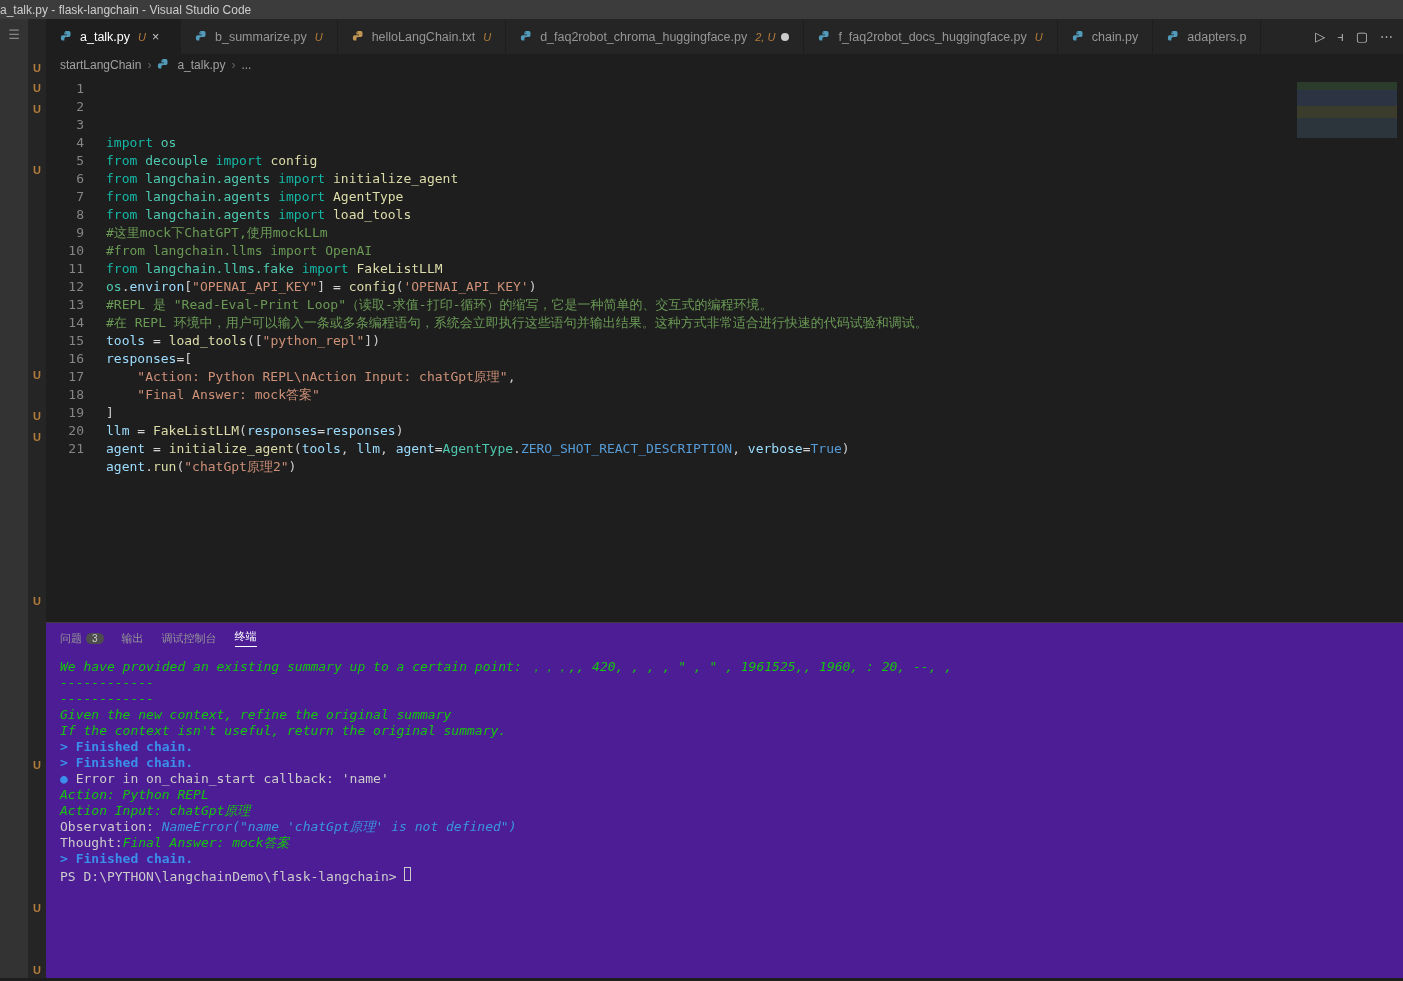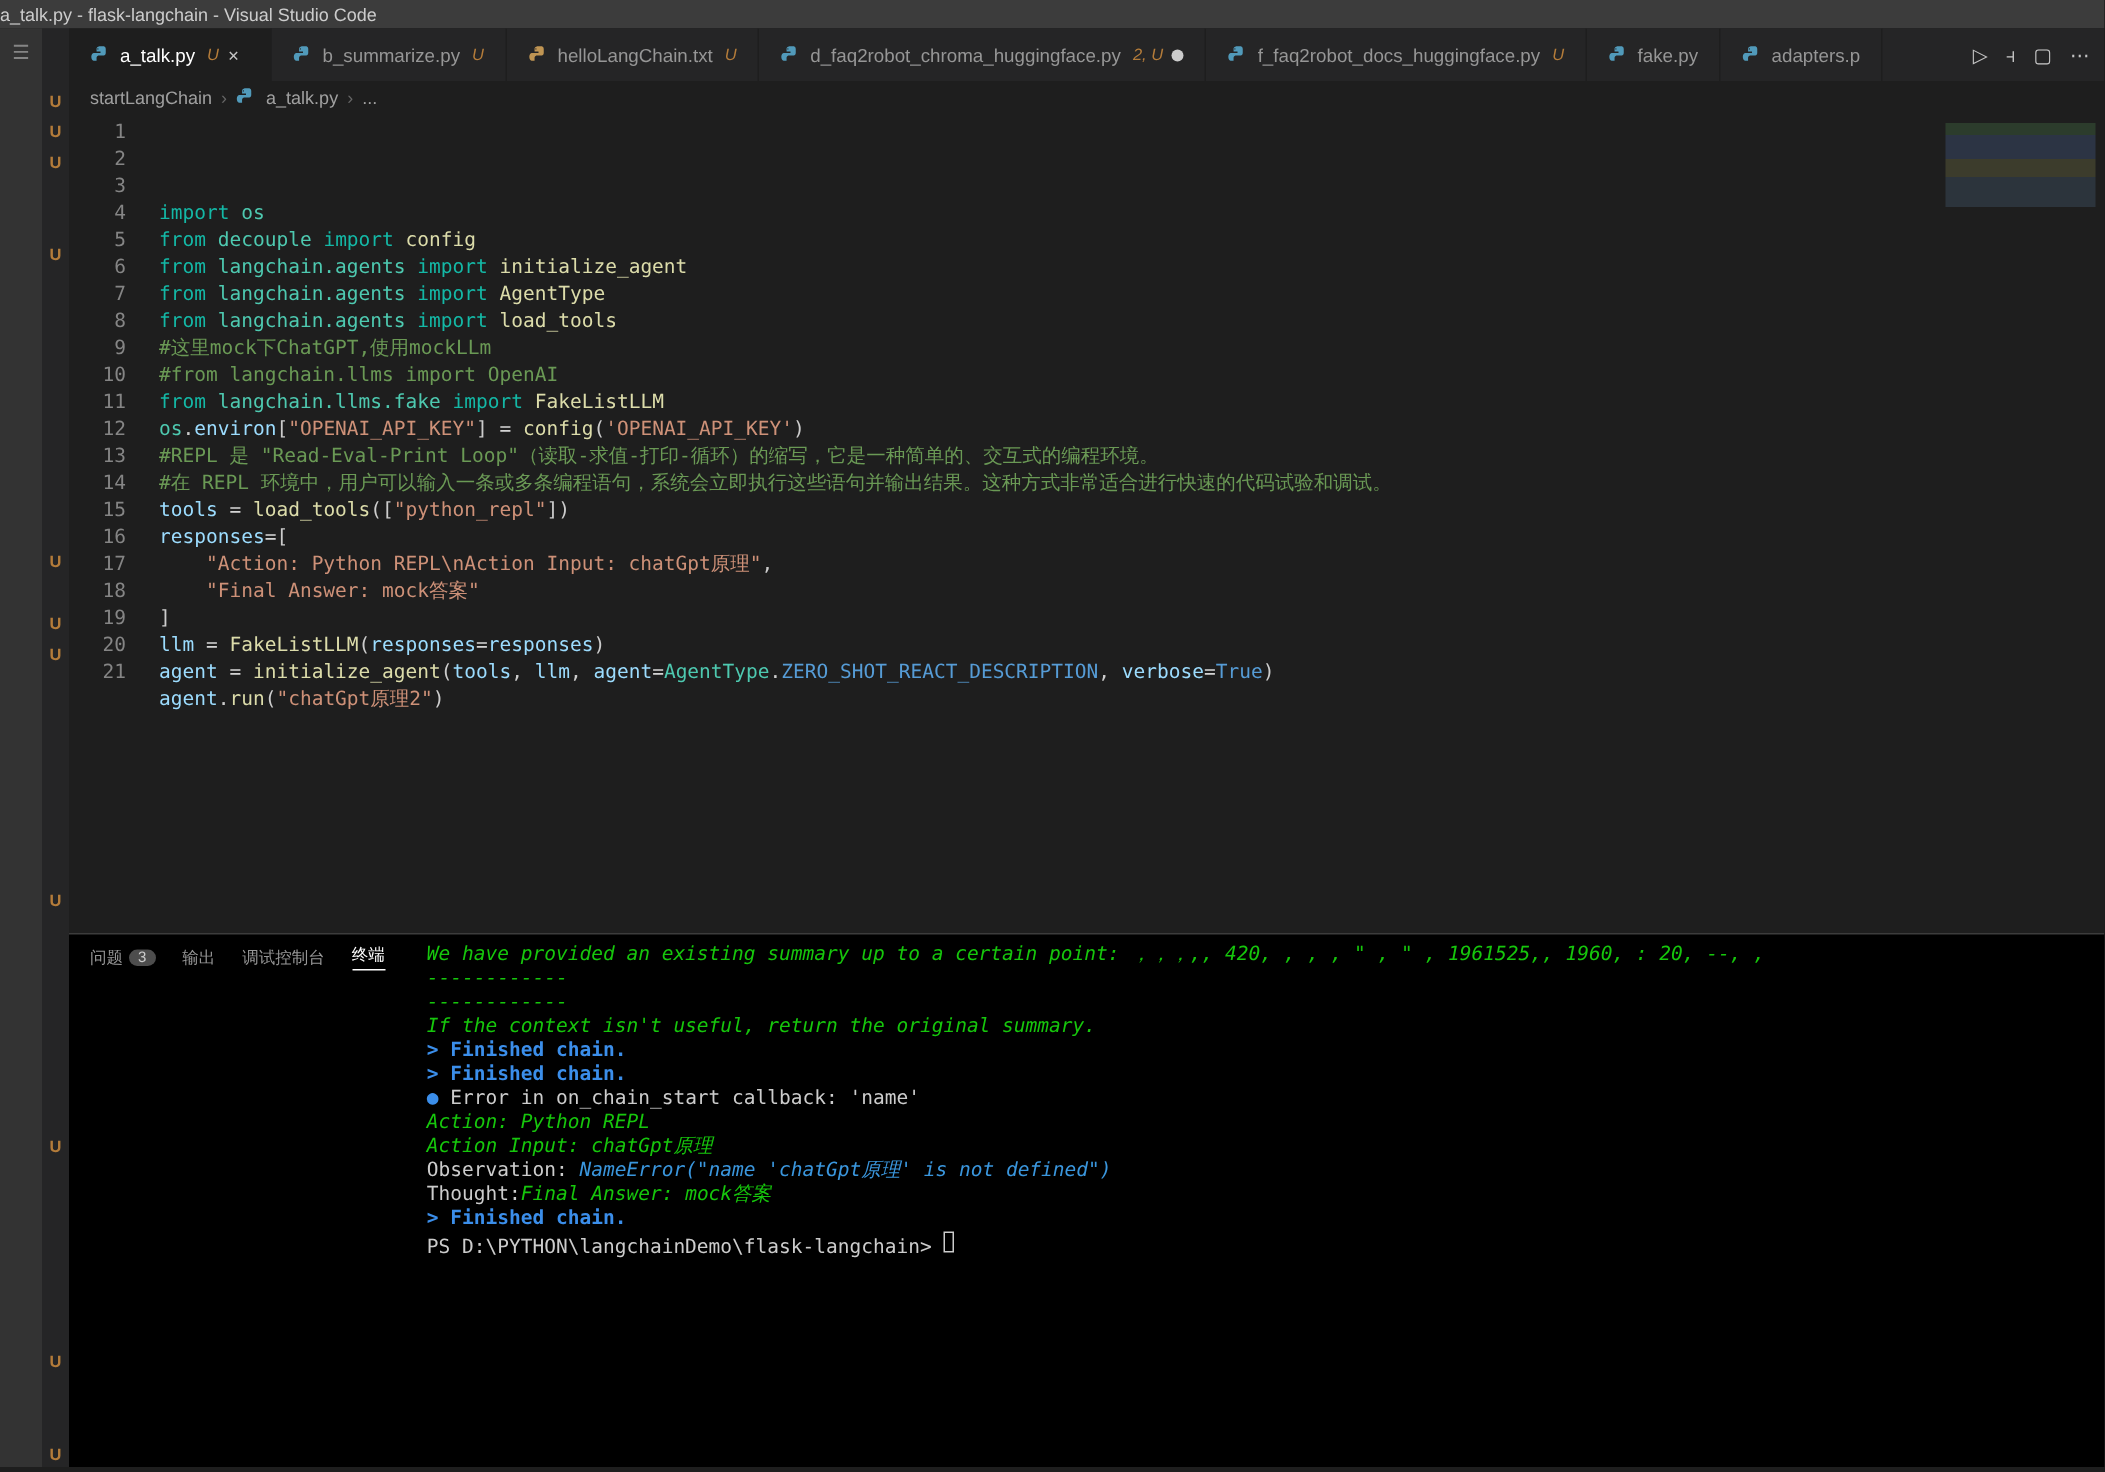--- a/index.html
+++ b/index.html
@@ -25,21 +25,21 @@
 .code { flex:1; padding:4px 0 0 12px; font-family:Consolas,monospace; font-size:13px; line-height:18px; white-space:pre; position:relative; min-width:0; overflow:hidden;}
 .minimap { position:absolute; top:6px; right:6px; width:100px; height:80px; opacity:0.5; background:linear-gradient(to bottom,#3a5a3a 0 10%,#3a4a6a 10% 30%,#5a5a3a 30% 45%,#3a4a5a 45% 70%,transparent 70%);}
 .kw { color:#14b8a6; } 
 .mod { color:#4ec9b0; }
 .fn { color:#dcdcaa; }
 .str { color:#ce9178; }
 .cmt { color:#6a9955; }
 .var { color:#9cdcfe; }
 .const { color:#569cd6;}
 .op { color:#d4d4d4;}
-.panel { height:356px; background:#000000; border-top:1px solid #3c3c3c; display:flex; flex-direction:row; }
+.panel { height:356px; background:#4c1d95; border-top:1px solid #3c3c3c; display:flex; flex-direction:column; }
 .panel-tabs { height:30px; display:flex; align-items:center; gap:18px; padding:0 14px; font-size:11px; color:#969696;}
 .panel-tabs .pt { cursor:pointer; display:flex; align-items:center; gap:4px;}
 .panel-tabs .pt.active { color:#ffffff; border-bottom:1px solid #ffffff; padding-bottom:2px;}
 .panel-tabs .badge { background:#4d4d4d; border-radius:8px; padding:0 6px; font-size:10px; color:#ccc;}
 .term { flex:1; padding:6px 14px; font-family:Consolas,monospace; font-size:13px; line-height:16px; color:#cccccc; overflow:hidden;}
 .term .g { color:#16c60c; font-style:italic; }
 .term .c { color:#3a96dd; font-style:italic;}
 .term .y { color:#c19c00; }
 .term .b { color:#3b8eea;}
 .term .prompt { color:#cccccc;}
@@ -143,21 +143,21 @@
           <svg class="picon" viewBox="0 0 16 16" width="14" height="14" style="color: rgb(81, 154, 186);">
             <path d="M8 1C5 1 5 3 5 3v2h3v1H3S1 6 1 9s2 3 2 3h2v-2s0-2 2-2h3s2 0 2-2V3s0-2-2-2H8zM6 2.5A.5.5 0 116 3.5.5.5 0 016 2.5z"></path>
           </svg>
           <span>f_faq2robot_docs_huggingface.py</span>
           <span class="st">U</span>
         </div>
         <div class="tab">
           <svg class="picon" viewBox="0 0 16 16" width="14" height="14" style="color: rgb(81, 154, 186);">
             <path d="M8 1C5 1 5 3 5 3v2h3v1H3S1 6 1 9s2 3 2 3h2v-2s0-2 2-2h3s2 0 2-2V3s0-2-2-2H8zM6 2.5A.5.5 0 116 3.5.5.5 0 016 2.5z"></path>
           </svg>
-          <span>fake.py</span>
+          <span>chain.py</span>
         </div>
         <div class="tab">
           <svg class="picon" viewBox="0 0 16 16" width="14" height="14" style="color: rgb(81, 154, 186);">
             <path d="M8 1C5 1 5 3 5 3v2h3v1H3S1 6 1 9s2 3 2 3h2v-2s0-2 2-2h3s2 0 2-2V3s0-2-2-2H8zM6 2.5A.5.5 0 116 3.5.5.5 0 016 2.5z"></path>
           </svg>
           <span>adapters.p</span>
         </div>
         <div class="actions">
         <span>▷</span>
         <span>⫞</span>
@@ -219,20 +219,21 @@
             <span>调试控制台</span>
           </div>
           <div class="pt active">
             <span>终端</span>
           </div>
         </div>
       <div class="term" id="term">
           <div class="g">We have provided an existing summary up to a certain point: ，，，,,  420, , , , " , " , 1961525,,  1960, :  20, --,  ,</div>
           <div class="g">------------</div>
           <div class="g">------------</div>
+          <div class="g">Given the new context, refine the original summary</div>
           <div class="g">If the context isn't useful, return the original summary.</div>
           <div class=""></div>
           <div class="b" style="font-weight: bold;">&gt; Finished chain.</div>
           <div class=""></div>
           <div class="b" style="font-weight: bold;">&gt; Finished chain.</div>
           <div><span class="b">● </span><span class="">Error in on_chain_start callback: 'name'</span></div>
           <div class="g">Action: Python REPL</div>
           <div class="g">Action Input: chatGpt原理</div>
           <div><span class="">Observation: </span><span class="c">NameError("name 'chatGpt原理' is not defined")</span></div>
           <div><span class="">Thought:</span><span class="g">Final Answer: mock答案</span></div>

